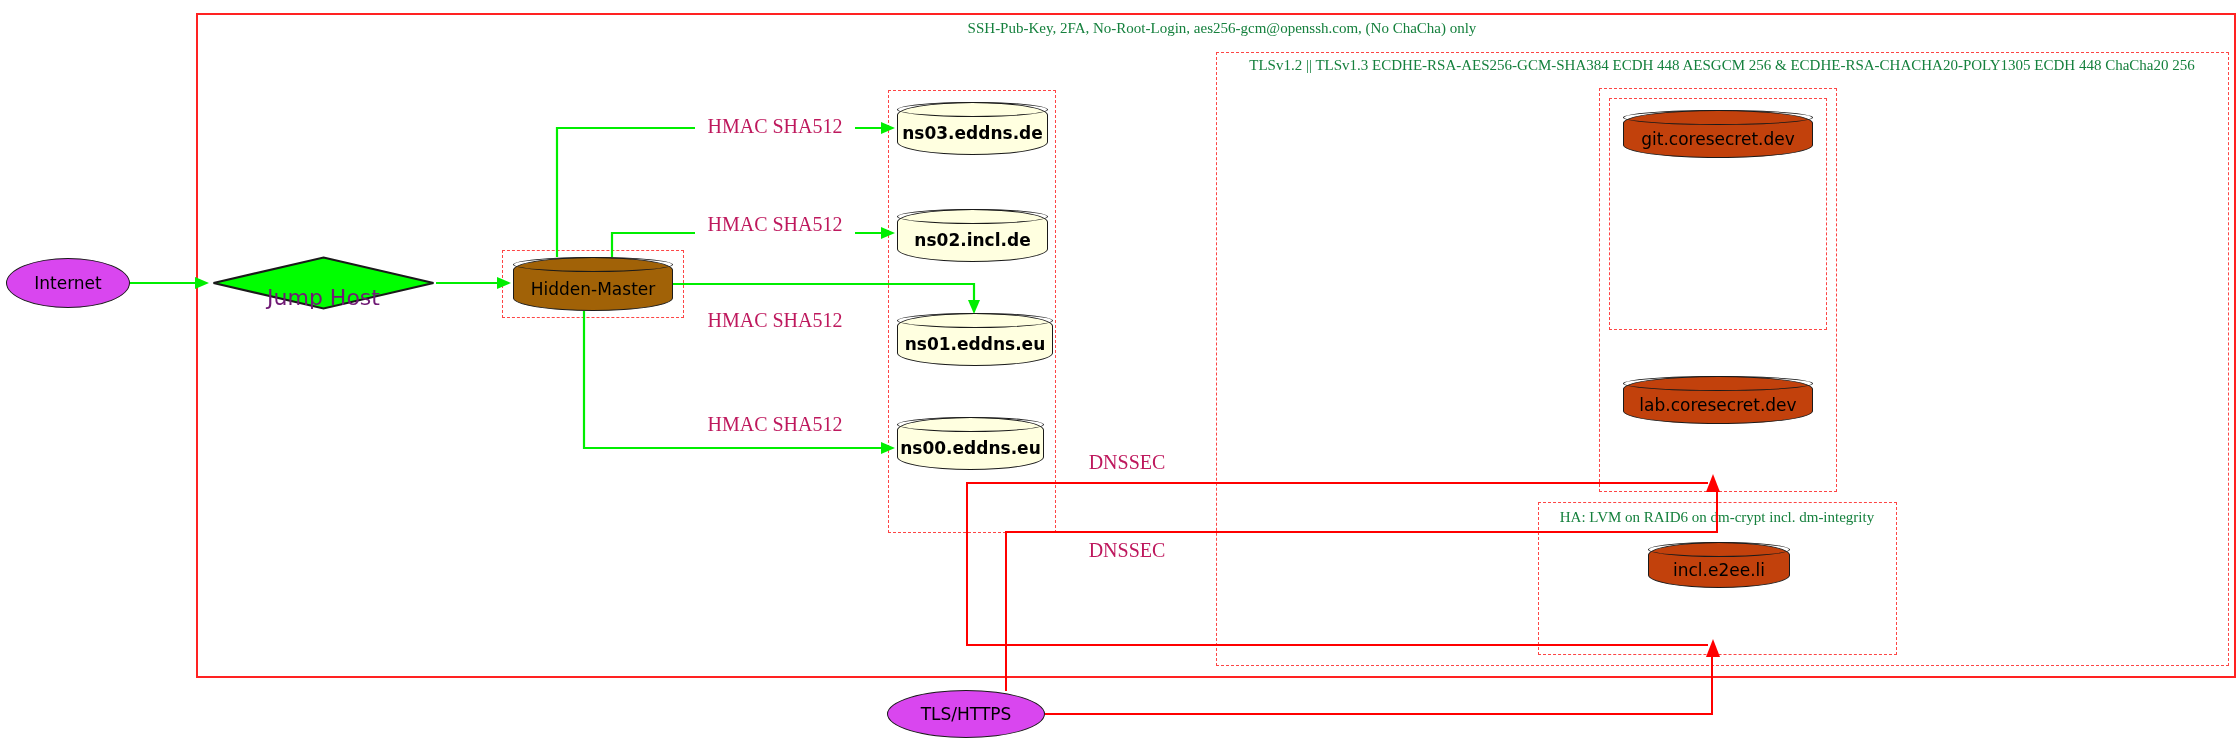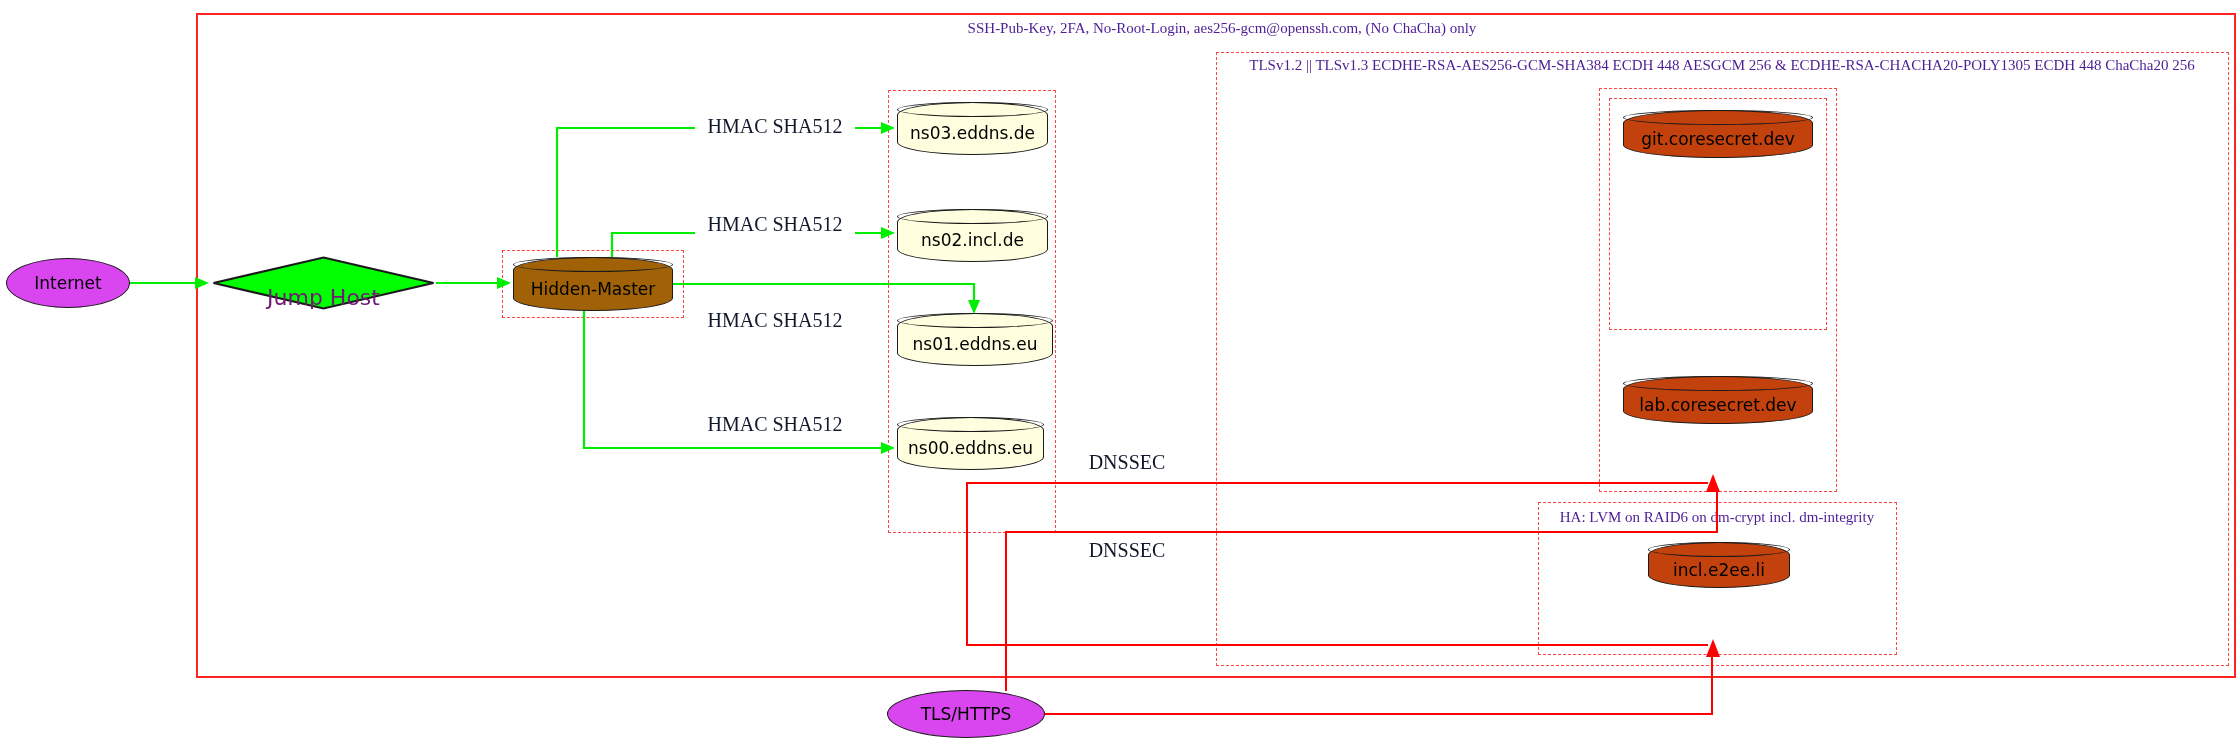--- a/index.html
+++ b/index.html
@@ -5,47 +5,47 @@
   html,body{margin:0;padding:0;background:#fff;}
   .stage{
     position:relative;width:2240px;height:744px;overflow:hidden;background:#ffffff;
     font-family:"DejaVu Sans",sans-serif;
   }
   
   .box{position:absolute;box-sizing:border-box;}
   .solidbox{border:2px solid #ff2222;}
   .dashbox{border:1.6px dashed #fd4545;}
   .clabel{
-    position:absolute;text-align:center;color:#4c1d95;
+    position:absolute;text-align:center;color:#15803d;
     font-family:"Liberation Serif","DejaVu Serif",serif;font-size:15px;line-height:18px;
     white-space:nowrap;
   }
   
   svg.edges{position:absolute;left:0;top:0;pointer-events:none;}
   
   .node{
     position:absolute;box-sizing:border-box;display:flex;align-items:center;justify-content:center;
     font-size:17px;color:#000;white-space:nowrap;
   }
   .ell{border:1.5px solid #1a1a1a;border-radius:50%;}
   .blue{background:#d946ef;}
   .cyl{border:1.5px solid #1a1a1a;border-radius:50% / 13px;padding-top:9px;}
   .cyl::before{
     content:"";position:absolute;left:-1px;right:-1px;top:-1px;height:15px;
     border:1.5px solid #1a1a1a;border-radius:50%;box-sizing:border-box;
   }
-  .yellow{background:#FFFFE0;}
+  .yellow{background:#FFFFE0;font-weight:bold;}
   .pink{background:#c2410c;}
   .lav{background:#a16207;}
   .dlabel{position:absolute;display:flex;align-items:flex-end;justify-content:center;
     font-size:22px;color:#701a75;white-space:nowrap;}
   
   .elabel{
     position:absolute;width:160px;height:24px;line-height:24px;text-align:center;
-    font-family:"Liberation Serif","DejaVu Serif",serif;font-size:20px;color:#0f172a;
+    font-family:"Liberation Serif","DejaVu Serif",serif;font-size:20px;color:#be185d;
     background:#fff;white-space:nowrap;
   }
   .elabel.dn{width:120px;}
 </style>
 </head>
 <body>
 
 <div class="stage">
 
   <div class="box solidbox" style="left:196px;top:13px;width:2040px;height:665px"></div>

